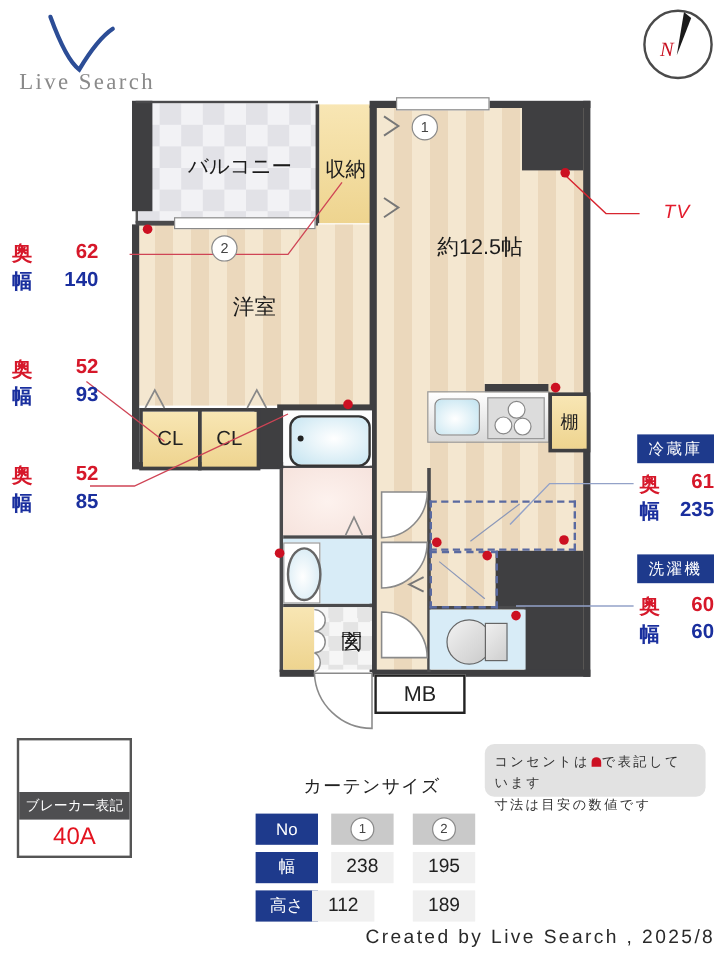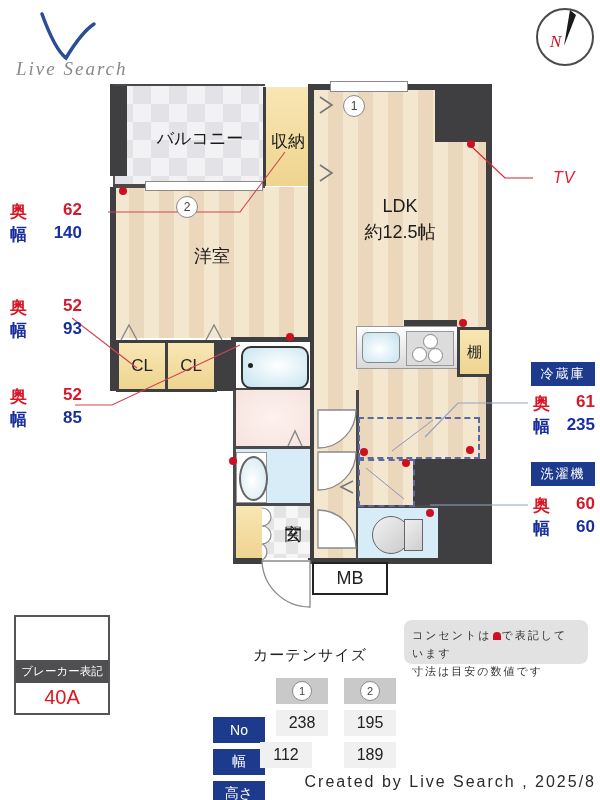--- a/index.html
+++ b/index.html
@@ -1,21 +1,21 @@
 <!DOCTYPE html>
 <html><head>
 <meta charset="utf-8">
 <style>
   html,body{margin:0;padding:0;}
   body{width:600px;height:800px;position:relative;background:#ffffff;
        font-family:"Liberation Sans","DejaVu Sans",sans-serif;overflow:hidden;}
   .abs{position:absolute;}
   
   .logo-text{left:16px;top:58px;font-family:"Liberation Serif","DejaVu Serif",serif;
-             font-size:19px;color:#8a8a8a;letter-spacing:2px;font-style:italic;}
+             font-size:19px;color:#8a8a8a;letter-spacing:2px;}
   .compass{left:536px;top:8px;width:54px;height:54px;border:2px solid #4a4a4a;border-radius:50%;background:#fff;}
   .compass-n{left:550px;top:32px;color:#c81020;font-family:"Liberation Serif","DejaVu Serif",serif;
              font-style:italic;font-size:17px;}
   
   .stripes{background:repeating-linear-gradient(90deg,#f4e7d0 0 15px,#ebd8bc 15px 30px);}
   .ldk-base{left:313px;top:88px;width:175px;height:472px;}
   .west-base{left:114px;top:187px;width:199px;height:151px;}
   .balcony{left:113px;top:86px;width:151px;height:100px;
            background:repeating-conic-gradient(#e2e2e7 0% 25%,#f2f2f5 0% 50%) 0 0/36px 36px;
            border-left:2px solid #555;}
@@ -70,21 +70,21 @@
   .badge{width:64px;height:24px;background:#1e3a8c;color:#fff;font-size:13px;letter-spacing:2px;
          display:flex;align-items:center;justify-content:center;}
   .tv{color:#e31b2c;font-size:16px;letter-spacing:1px;}
   
   .breaker{left:14px;top:615px;width:92px;border:2px solid #555;background:#fff;}
   .breaker-h{background:#4f4f51;color:#fff;font-size:11.5px;text-align:center;padding:4px 0;margin-top:43px;}
   .breaker-v{color:#e3131f;font-size:20px;text-align:center;padding:3px 0 4px;}
   
   .ct-title{left:253px;top:646px;font-size:15px;color:#222;letter-spacing:1px;}
   .ct-cell{position:absolute;width:52px;height:26px;display:flex;align-items:center;justify-content:center;}
-  .ct-rowh{background:#1e3a8c;color:#fff;font-size:14px;margin-top:39px;}
+  .ct-rowh{background:#1e3a8c;color:#fff;font-size:14px;}
   .ct-colh{background:#c9c9c9;}
   .ct-val{background:#f0f0f0;color:#222;font-size:16px;}
   
   .note{left:404px;top:620px;width:184px;height:44px;background:#e2e2e2;border-radius:8px;
         font-size:11px;color:#333;letter-spacing:2px;line-height:1.65;padding:6px 8px;box-sizing:border-box;}
   .note-marker{display:inline-block;width:8px;height:8px;border-radius:50% 50% 0 0;background:#cc1022;
                vertical-align:middle;margin:0 1px;}
   .credit{left:0;top:773px;width:596px;text-align:right;font-size:16px;color:#2a2a2a;letter-spacing:2px;}
   svg.overlay{position:absolute;left:0;top:0;pointer-events:none;}
 </style>
@@ -213,21 +213,20 @@
 <div class="abs circ" style="left:343px;top:95px;">
     <span>1</span>
   </div>
 <div class="abs circ" style="left:176px;top:196px;">
     <span>2</span>
   </div>
 
 <div class="abs room-label" style="left:140px;top:127px;width:120px;font-size:17px;">バルコニー</div>
 <div class="abs room-label" style="left:266px;top:130px;width:44px;font-size:17px;">収納</div>
 <div class="abs room-label" style="left:350px;top:193px;width:100px;font-size:18px;">
-  <div>LDK</div>
   <div>約12.5帖</div>
 </div>
 <div class="abs room-label" style="left:162px;top:243px;width:100px;font-size:18px;">
   <div>洋室</div>
 </div>
 
 <div class="abs" style="left:10px;top:200px;">
   <div class="dim red">
       <span>奥</span>
       <span>62</span>

